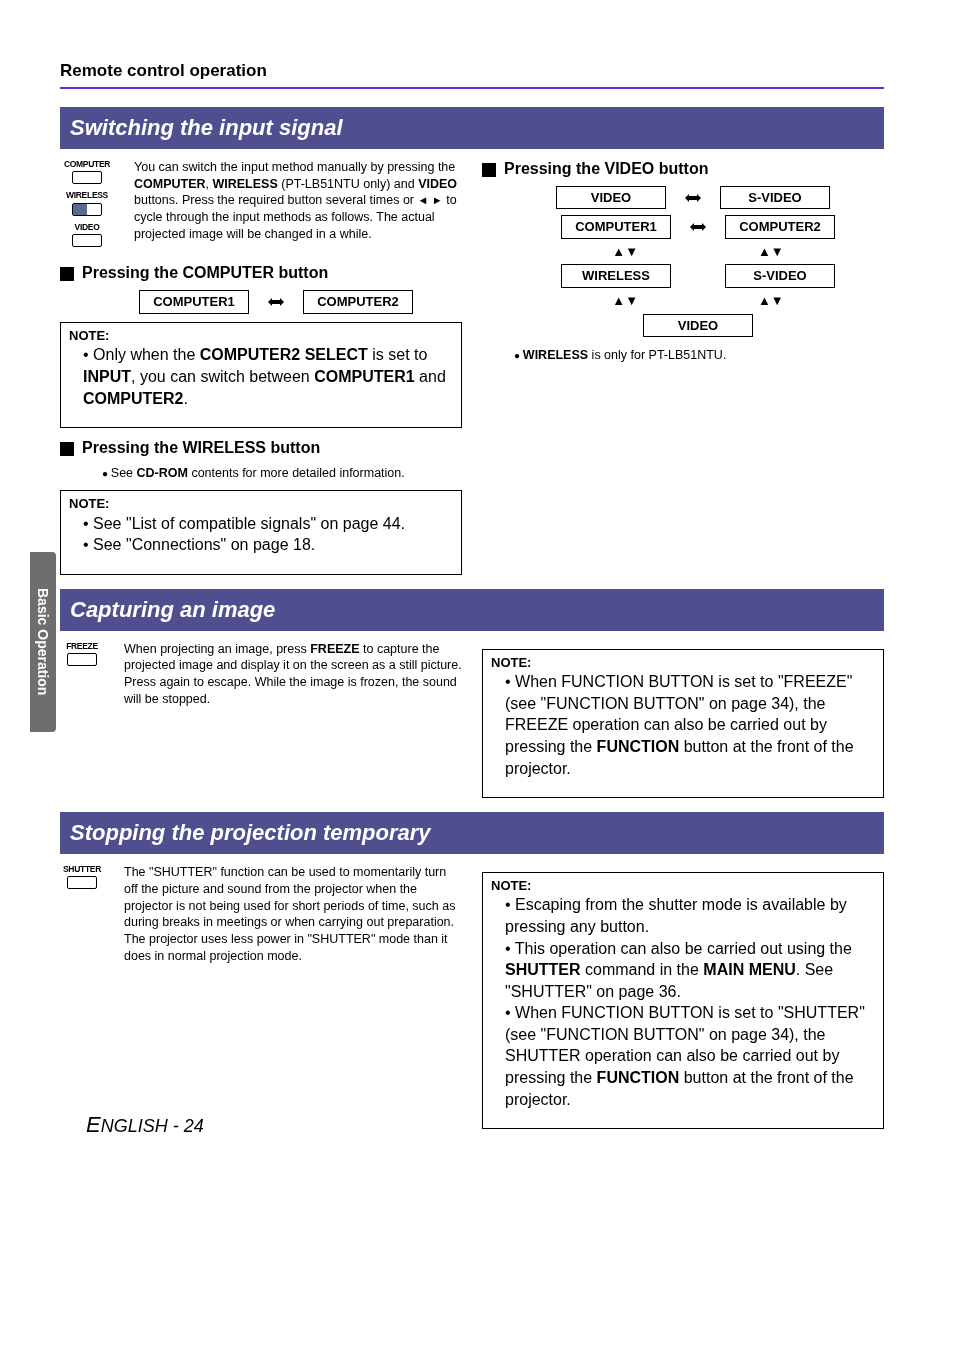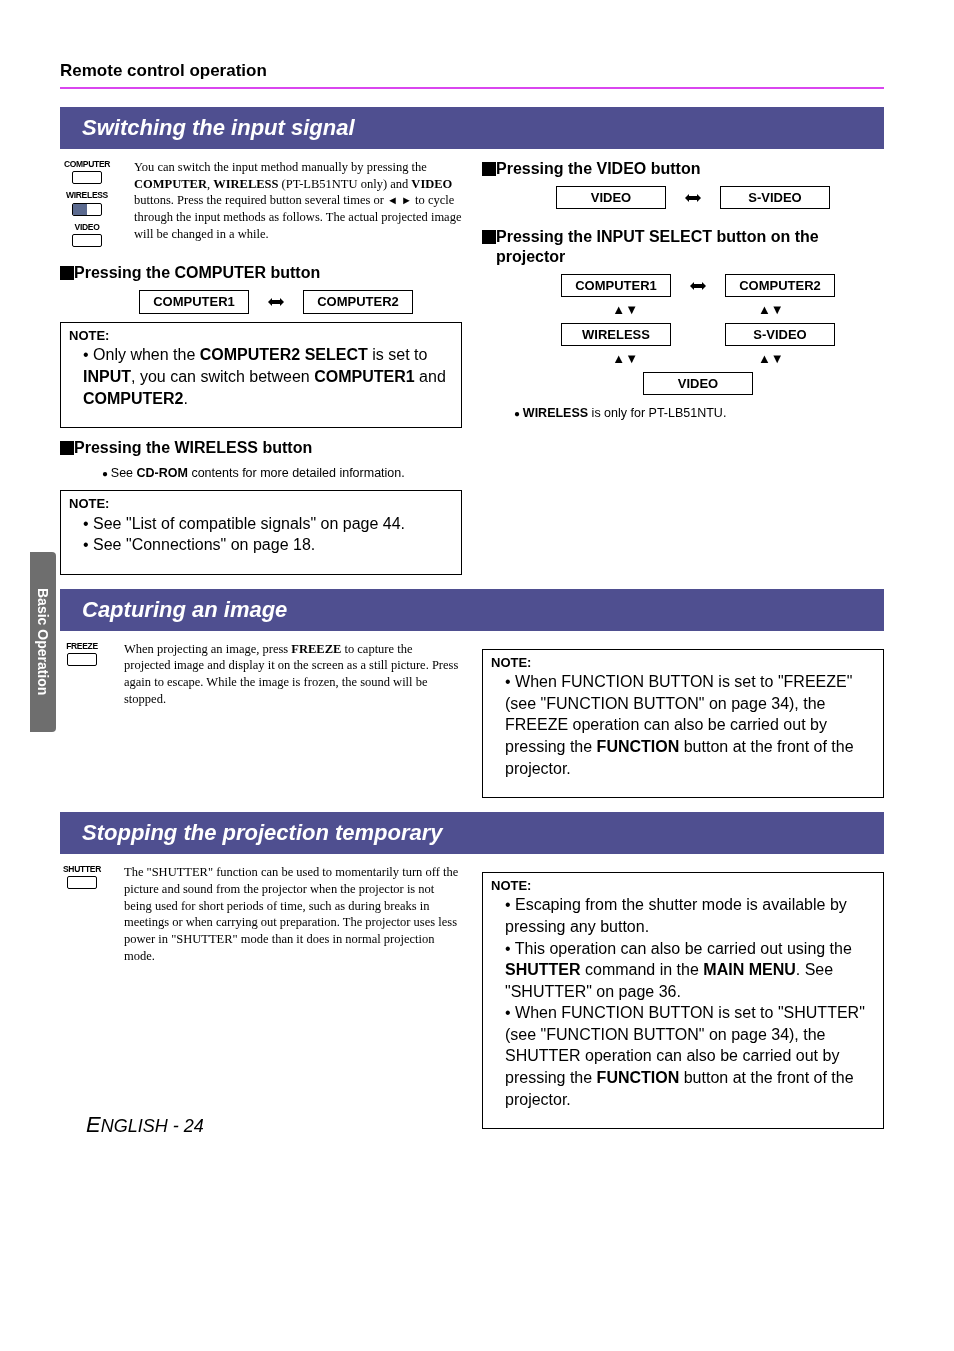--- a/index.html
+++ b/index.html
@@ -25,50 +25,50 @@
     writing-mode: vertical-rl;
     text-orientation: mixed;
     display: flex;
     align-items: center;
     justify-content: center;
     border-radius: 0 4px 4px 0;
   }
   .topic-title {
     font-weight: bold;
     font-size: 17px;
-    border-bottom: 2px solid #d946ef;
+    border-bottom: 2px solid #6d28d9;
     padding-bottom: 4px;
     margin-bottom: 18px;
   }
   .section-bar {
     background: #4f4f90;
     color: #fff;
     font-weight: bold;
     font-size: 22px;
     font-style: italic;
-    padding: 6px 22px;
+    padding: 6px 10px;
     margin: 4px 0 10px 0;
   }
   .cols { display: flex; gap: 20px; }
   .col { flex: 1; }
   .btn-icon-stack { display: inline-block; vertical-align: top; width: 54px; }
   .btn-icon {
     display: flex; flex-direction: column; align-items: center; margin-bottom: 6px;
   }
   .btn-icon .lbl { font-size: 8.5px; font-weight: bold; letter-spacing: -0.3px; }
   .btn-icon .rect {
     width: 30px; height: 13px; border: 1.5px solid #000; border-radius: 2px; margin-top: 1px;
   }
   .btn-icon .rect.half::after {
     content: ""; display: block; width: 50%; height: 100%; background: #5b6a8f;
   }
   .inline-icon { display: inline-block; vertical-align: top; width: 44px; }
-  .para { font-size: 12.5px; font-family: Liberation Serif, serif; }
+  .para { font-size: 12.5px; }
   .para b { font-weight: bold; }
-  .sq-heading { display: flex; align-items: flex-start; gap: 0; margin: 10px 0 8px 0; }
+  .sq-heading { display: flex; align-items: center; gap: 8px; margin: 10px 0 8px 0; }
   .sq { width: 14px; height: 14px; background: #000; flex-shrink: 0; margin-top: 3px; }
   .sq-heading .txt { font-weight: bold; font-size: 16px; line-height: 1.2; }
   .diagram { display: flex; flex-direction: column; align-items: center; gap: 4px; margin: 6px 0 6px 30px;}
   .row-boxes { display: flex; align-items: center; gap: 18px; justify-content: center; }
   .lblbox {
     border: 1.5px solid #000; font-weight: bold; font-size: 13px; padding: 2px 10px; min-width: 110px; text-align: center;
   }
   .row-ud { display:flex; gap: 120px; justify-content:center; width: 100%;}
   .note-box {
     border: 1.5px solid #000; padding: 4px 8px 18px 8px; margin: 8px 0 10px 0;
@@ -165,24 +165,20 @@
         <div class="txt">Pressing the VIDEO button</div>
       </div>
       <div class="row-boxes" style="margin-left:20px;">
         <div class="lblbox">VIDEO</div>
         <svg class="dbl-arrow">
             <path d="M1 6 L5 2 L5 4 L13 4 L13 2 L17 6 L13 10 L13 8 L5 8 L5 10 Z" fill="#000"></path>
           </svg>
         <div class="lblbox">S-VIDEO</div>
       </div>
 
-      <div class="sq-heading" style="margin-top:18px;">
-        <div class="sq"></div>
-        <div class="txt">Pressing the INPUT SELECT button on the projector</div>
-      </div>
 
       <div class="diagram">
         <div class="row-boxes">
           <div class="lblbox">COMPUTER1</div>
           <svg class="dbl-arrow">
               <path d="M1 6 L5 2 L5 4 L13 4 L13 2 L17 6 L13 10 L13 8 L5 8 L5 10 Z" fill="#000"></path>
             </svg>
           <div class="lblbox">COMPUTER2</div>
         </div>
         <div class="row-ud">

